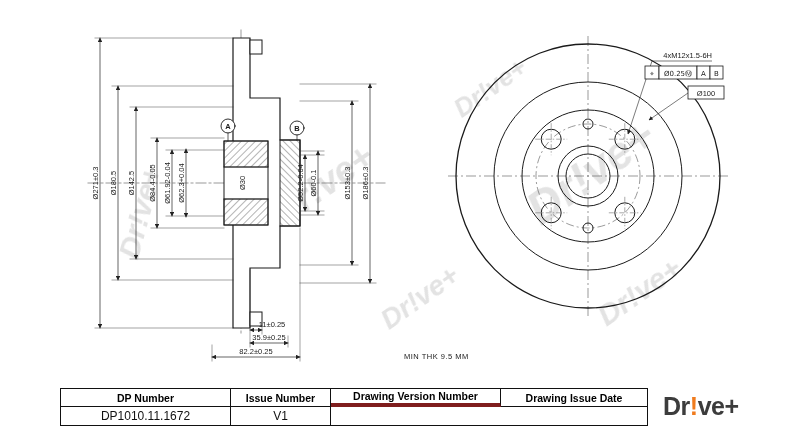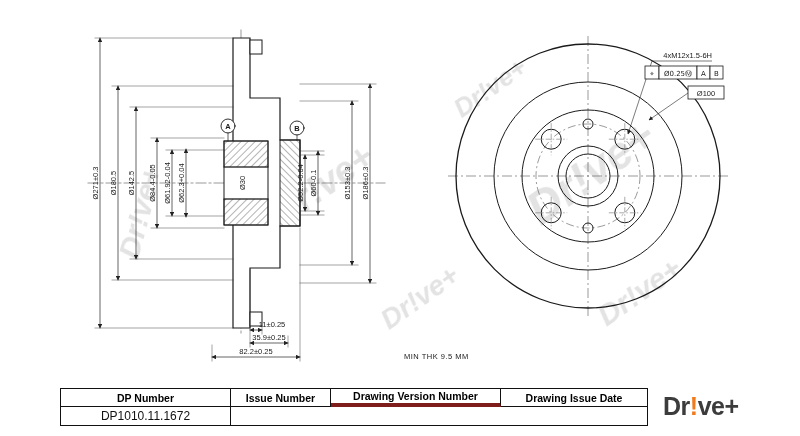--- a/index.html
+++ b/index.html
@@ -209,20 +209,21 @@
   <text class="note" x="404" y="359">MIN THK 9.5 MM</text>
 </svg>
 
 
 <div class="tb">
   <div class="c th">DP Number</div>
   <div class="c th">Issue Number</div>
   <div class="c th green-under">Drawing Version Number</div>
   <div class="c th">Drawing Issue Date</div>
   <div class="c td">DP1010.11.1672</div>
+  <div class="c td">V1</div>
 </div>
 
 
 <div class="logo">
   <span>Dr</span><span class="orange">!</span><span>ve+</span>
 </div>
 
 </div>
 
 </body></html>

